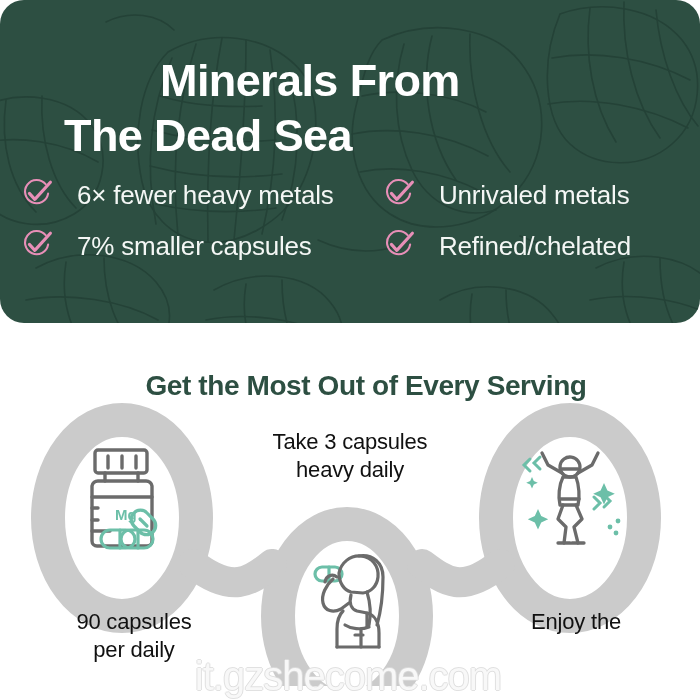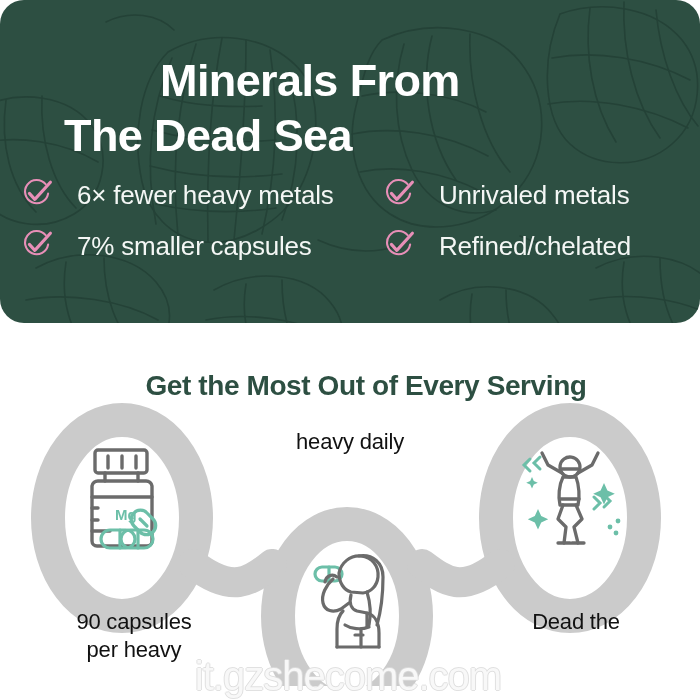--- a/index.html
+++ b/index.html
@@ -378,25 +378,26 @@
     </g>
     <g fill="#6cbfa8" stroke="none">
       <circle cx="94" cy="84" r="2.4"></circle>
       <circle cx="102" cy="78" r="2.4"></circle>
       <circle cx="100" cy="90" r="2.4"></circle>
     </g>
   </svg>
 </div>
 
 <div class="flow-label label-take">
+  <div>Take 3 capsules</div>
   <div>heavy daily</div>
 </div>
 
 <div class="flow-label label-bottle">
   <div>90 capsules</div>
-  <div>per heavy</div>
+  <div>per daily</div>
 </div>
 
 <div class="flow-label label-enjoy">
-  <div>Dead the</div>
+  <div>Enjoy the</div>
 </div>
 
 <div class="watermark">it.gzshecome.com</div>
 
 </body></html>

